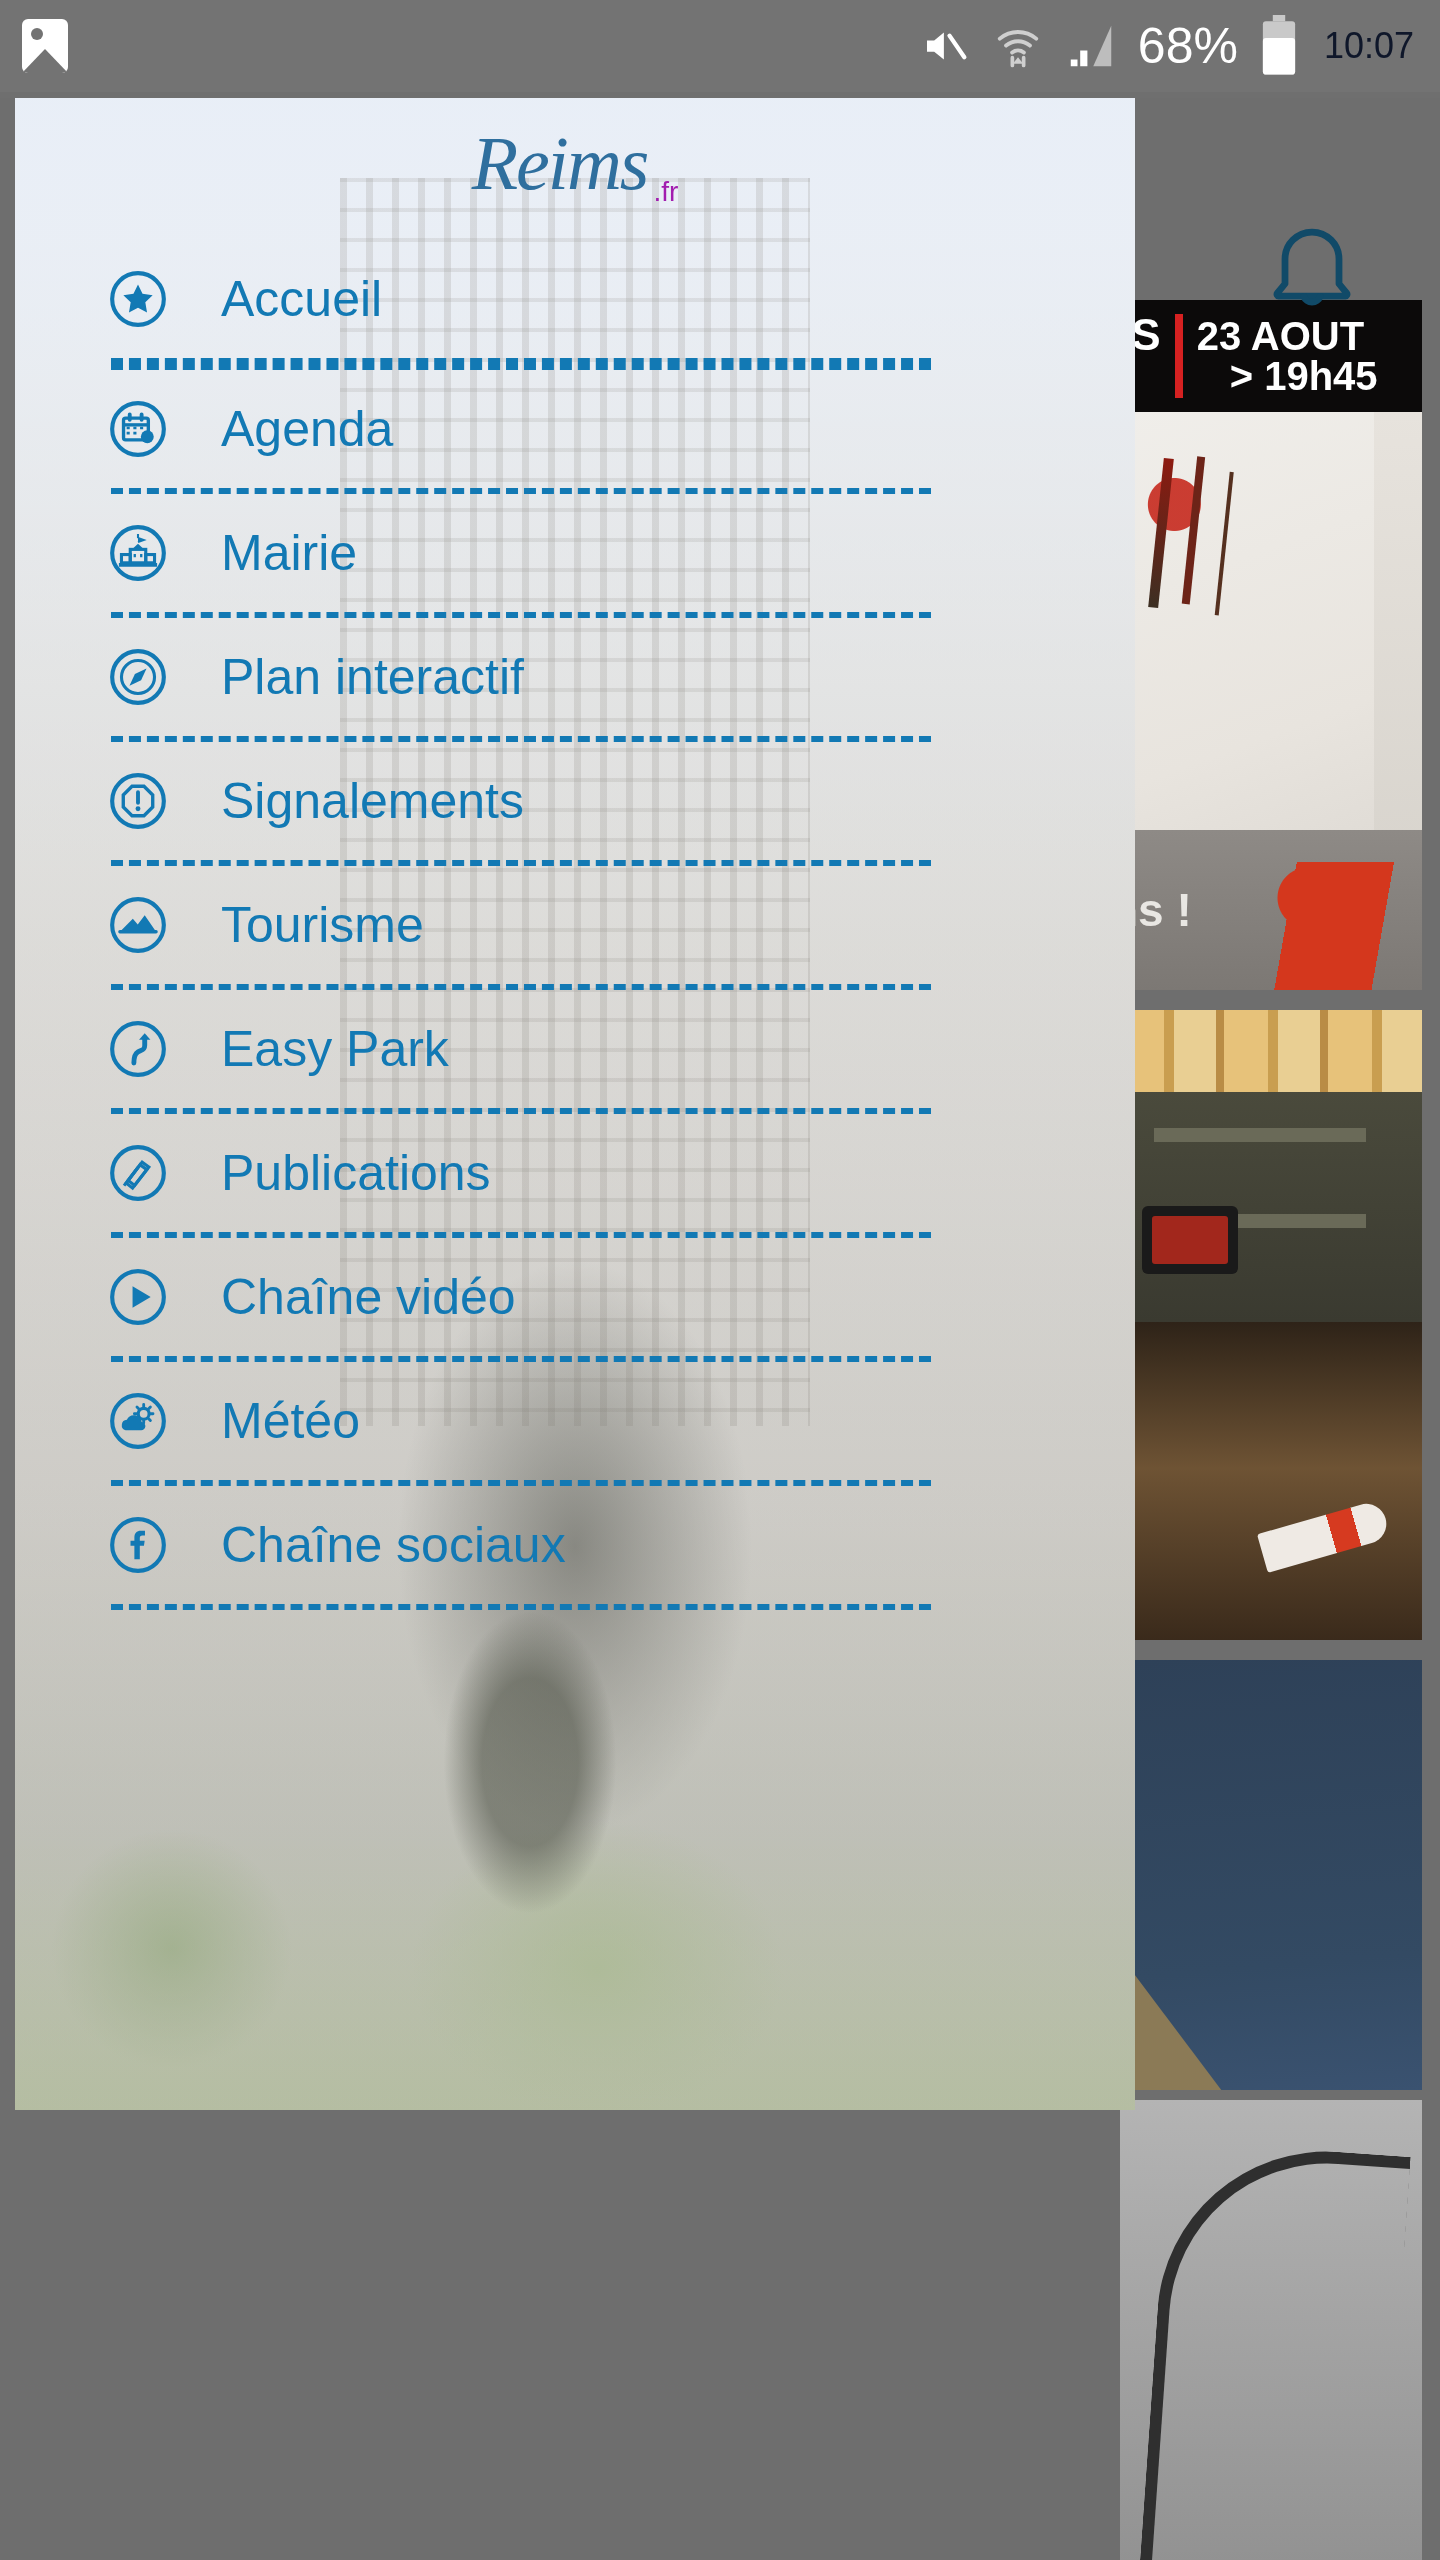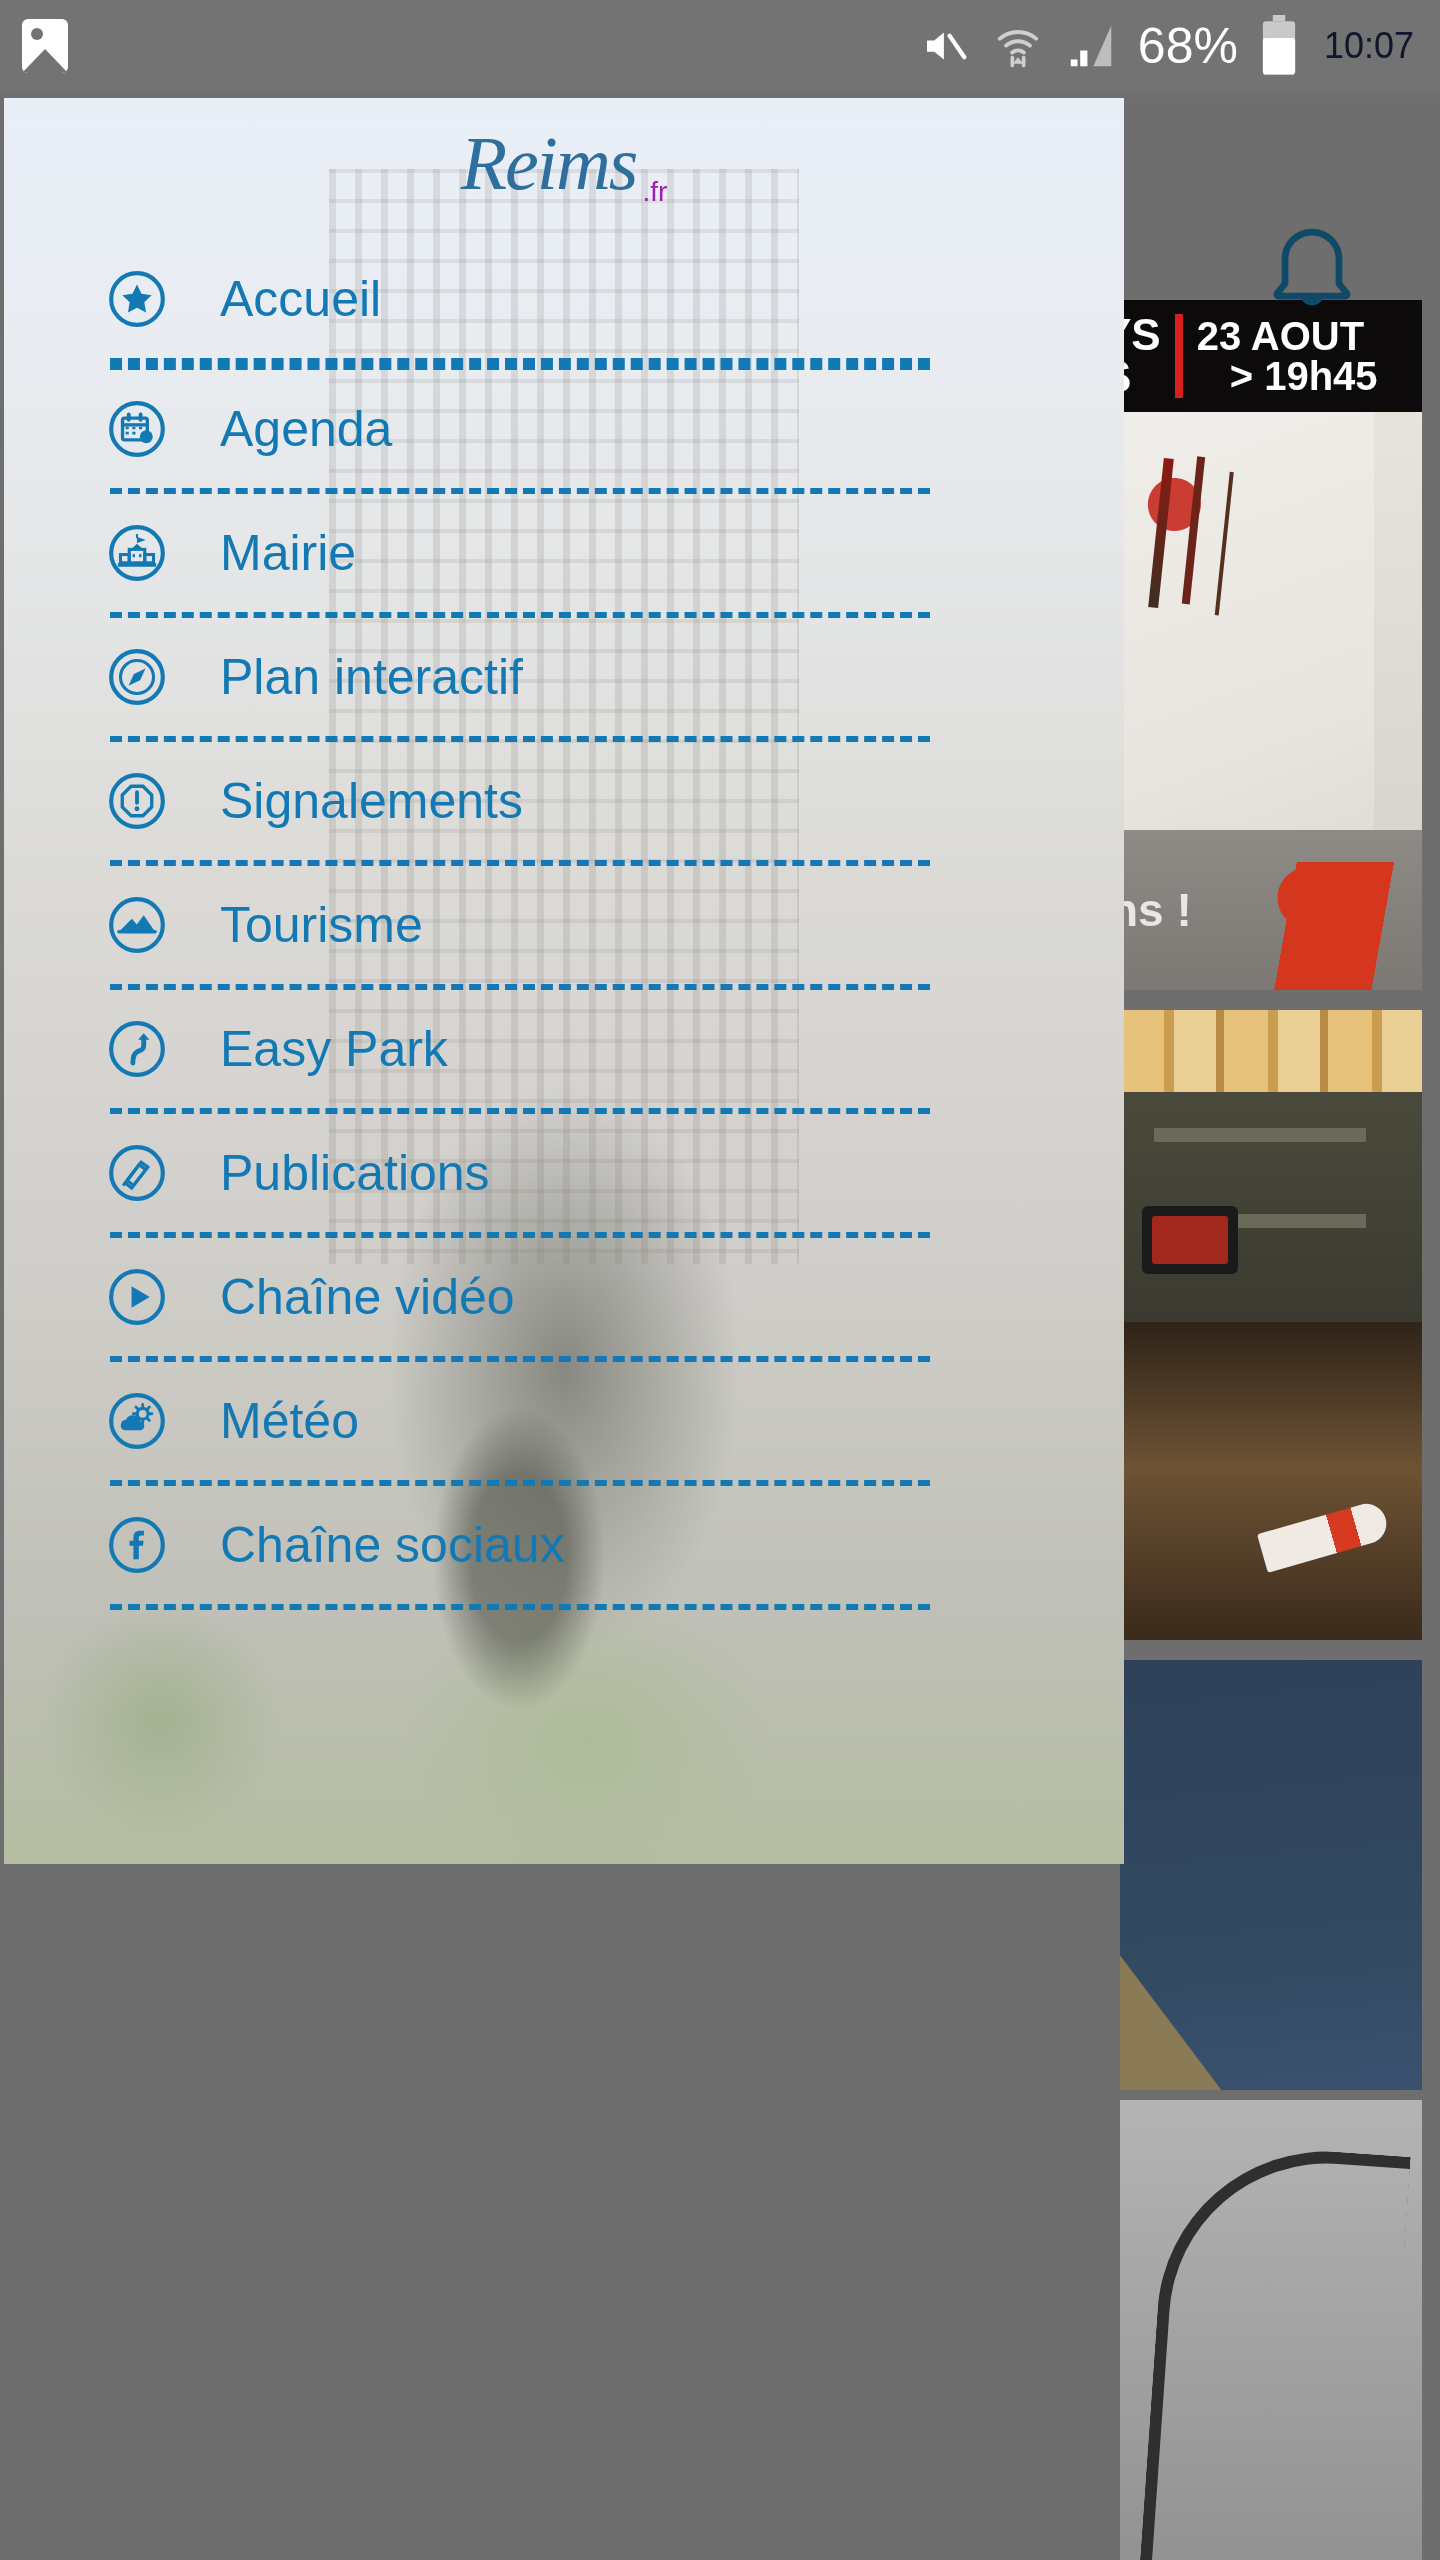--- a/index.html
+++ b/index.html
@@ -131,21 +131,21 @@
     border-radius:170px 0 0 0; transform:rotate(4deg);
   }
 
   .bell-wrap {
     position:absolute; top: 110px; right: 68px; width:120px; height:120px;
     display:flex; align-items:center; justify-content:center;
   }
 
   
   .drawer {
-    position:absolute; top: 98px; left: 4px; width: 1120px; height: 1766px;
+    position:absolute; top: 98px; left: 15px; width: 1120px; height: 2012px;
     background: #e6ecf4; overflow: hidden;
   }
   .drawer-bg {
     position:absolute; inset:0;
     background:
       linear-gradient(180deg, rgba(232,238,247,0.96) 0%, rgba(232,238,247,0.62) 16%, rgba(236,240,246,0.34) 42%, rgba(238,241,245,0.30) 72%, rgba(240,242,245,0.34) 100%),
       radial-gradient(ellipse 300px 240px at 52% 93%, #8ea06c 0%, rgba(142,160,108,0) 62%),
       radial-gradient(ellipse 200px 200px at 14% 92%, #7e9260 0%, rgba(126,146,96,0) 60%),
       radial-gradient(ellipse 260px 420px at 50% 72%, #5c5b50 0%, rgba(92,91,80,0) 68%),
       linear-gradient(180deg, #f4f5f5 0%, #dedbd4 28%, #cdc9c1 52%, #bfbbb2 70%, #a8a89a 86%, #96a277 100%);
@@ -170,21 +170,21 @@
     height: 120px; display:flex; align-items:center; justify-content:center;
     padding-top: 10px;
   }
   .brand-text {
     font-family:"Liberation Serif", serif;
     font-size: 76px; color:#2f6f9e; letter-spacing:-2px; line-height:1;
     font-weight:400; font-style:italic;
   }
   .brand-suffix { font-size:28px; color:#a21caf; margin-left:6px; align-self:flex-end; padding-bottom:10px; }
 
-  .menu { padding: 22px 0 0 10px; }
+  .menu { padding: 22px 0 0 0; }
   .menu-item {
     display:flex; align-items:center; height: 118px; padding-left: 92px; gap: 52px;
   }
   .menu-label {
     font-size: 50px; color:#1279b4; line-height:1; white-space:nowrap;
   }
   .divider {
     height: 0; margin: 0 0 0 96px; width: 820px;
     border-top: 6px dashed #1279b4;
   }

